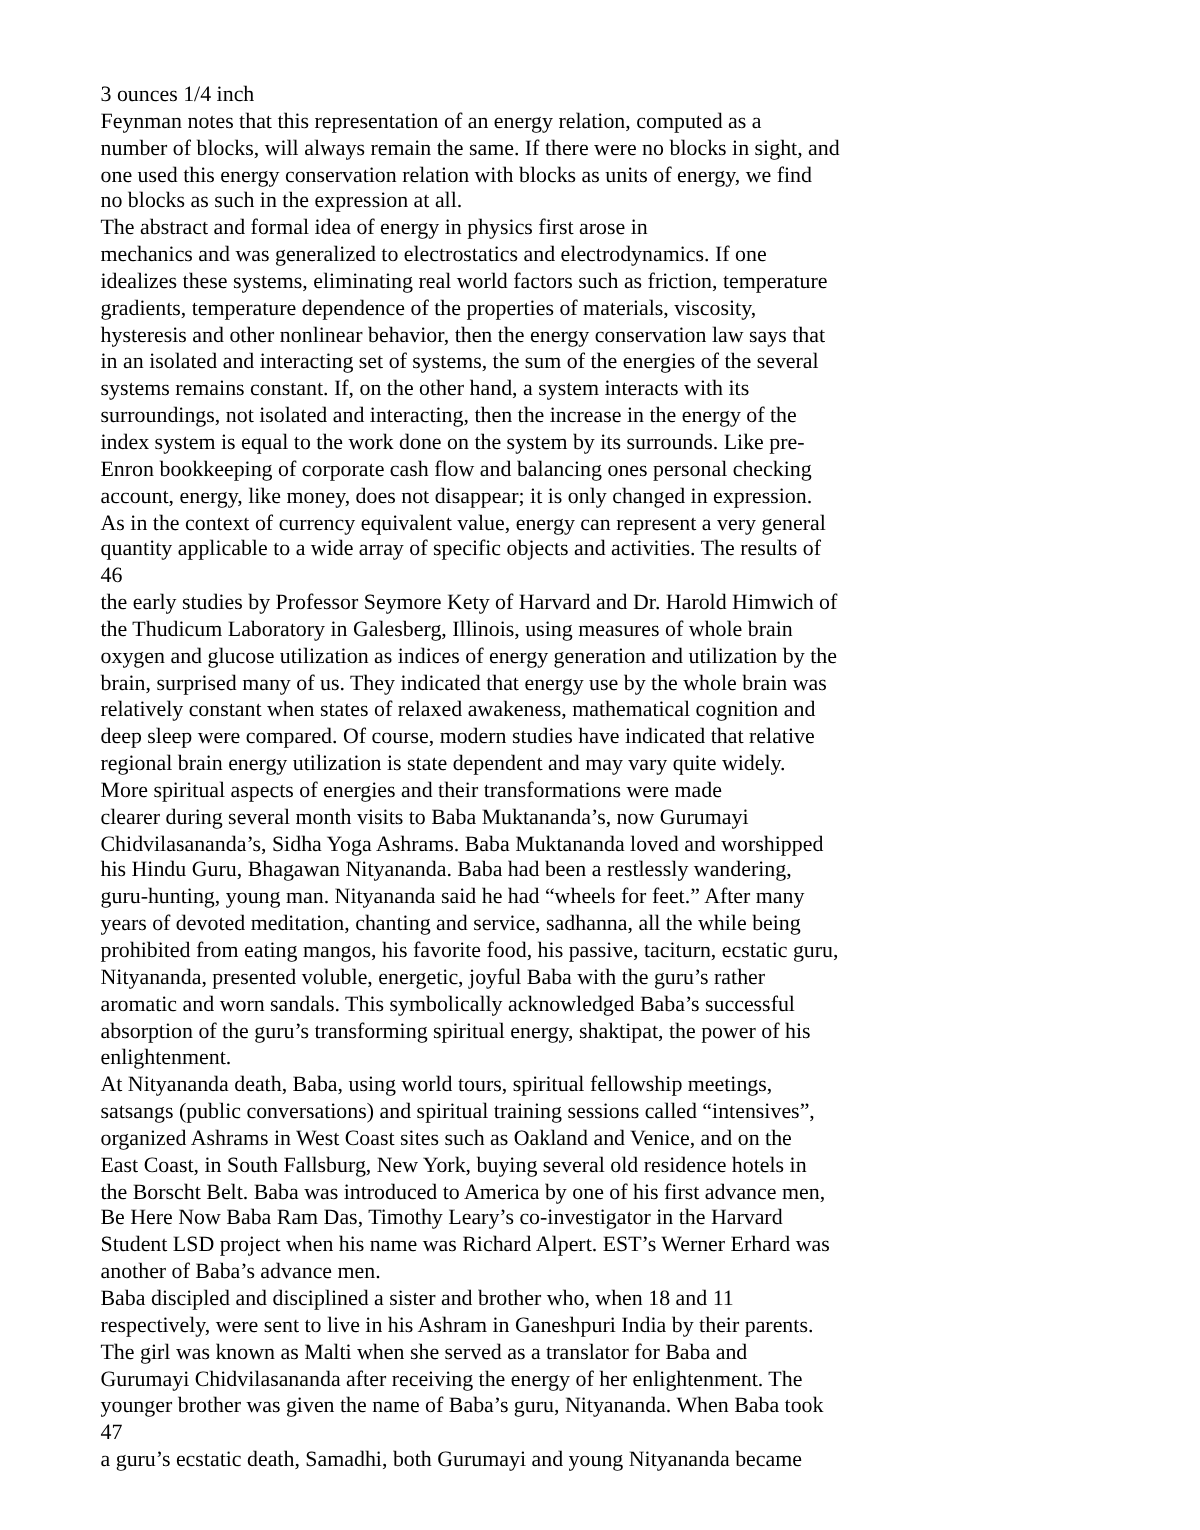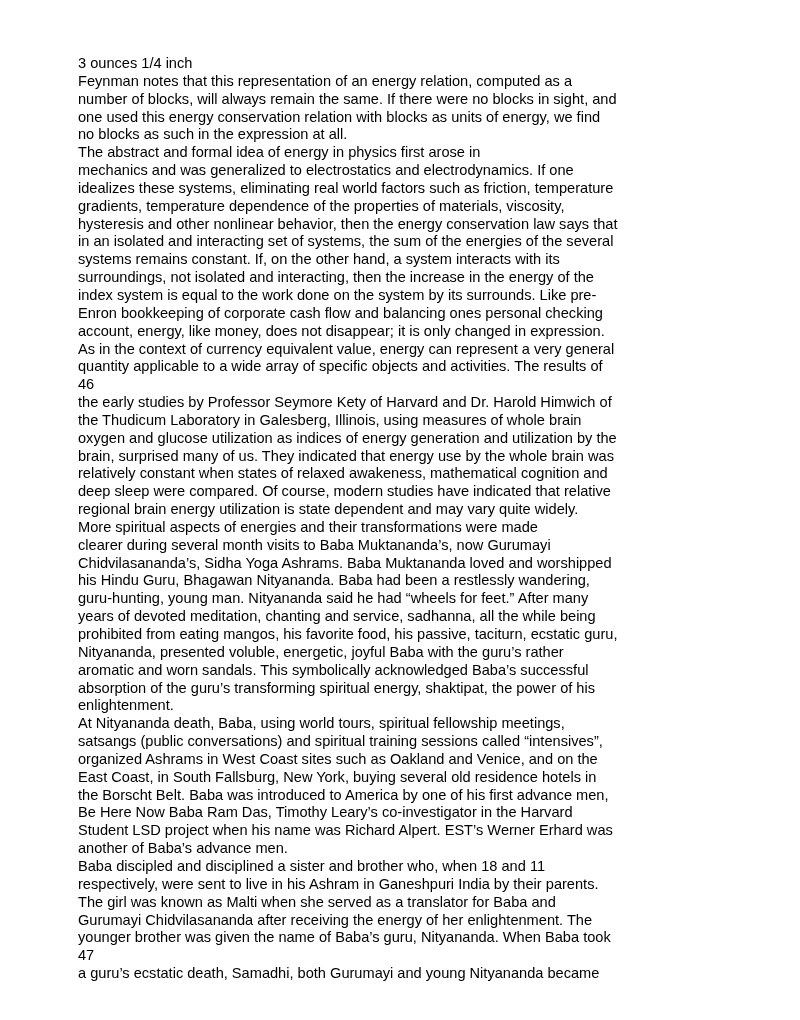--- a/index.html
+++ b/index.html
@@ -9,24 +9,24 @@
   }
   .page {
     position: relative;
     width: 800px;
     height: 1020px;
     background: #ffffff;
     overflow: hidden;
   }
   .body-text {
     position: absolute;
-    left: 78px;
+    left: 67px;
     top: 55px;
     width: 700px;
-    font-family: Liberation Sans, sans-serif;
+    font-family: Liberation Serif, serif;
     font-size: 14.6px;
     line-height: 17.85px;
     color: #000000;
     white-space: pre;
     letter-spacing: 0;
   }
 </style>
 </head>
 <body>
 

